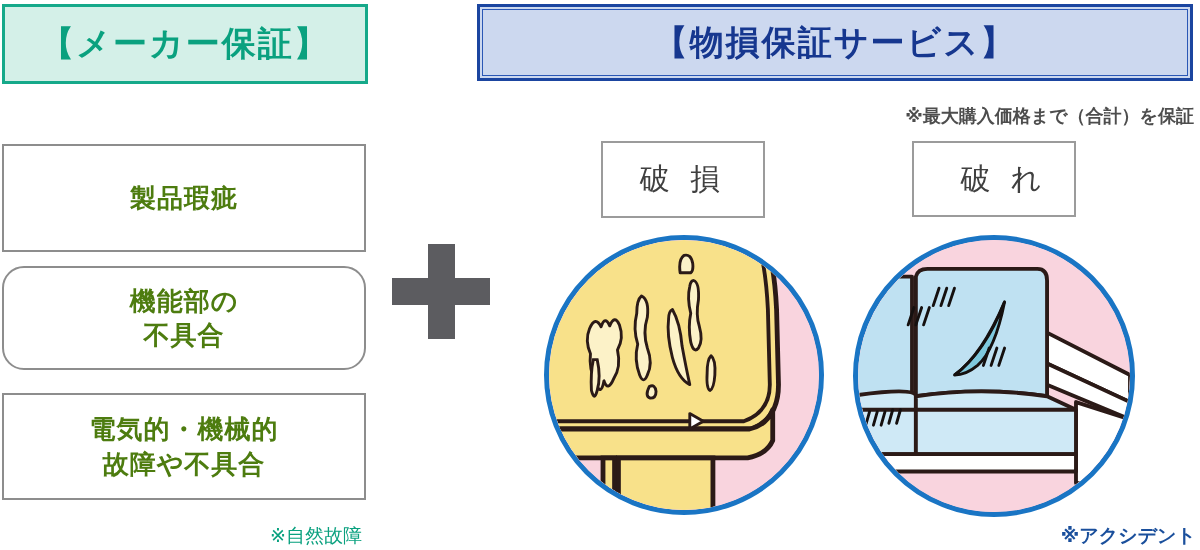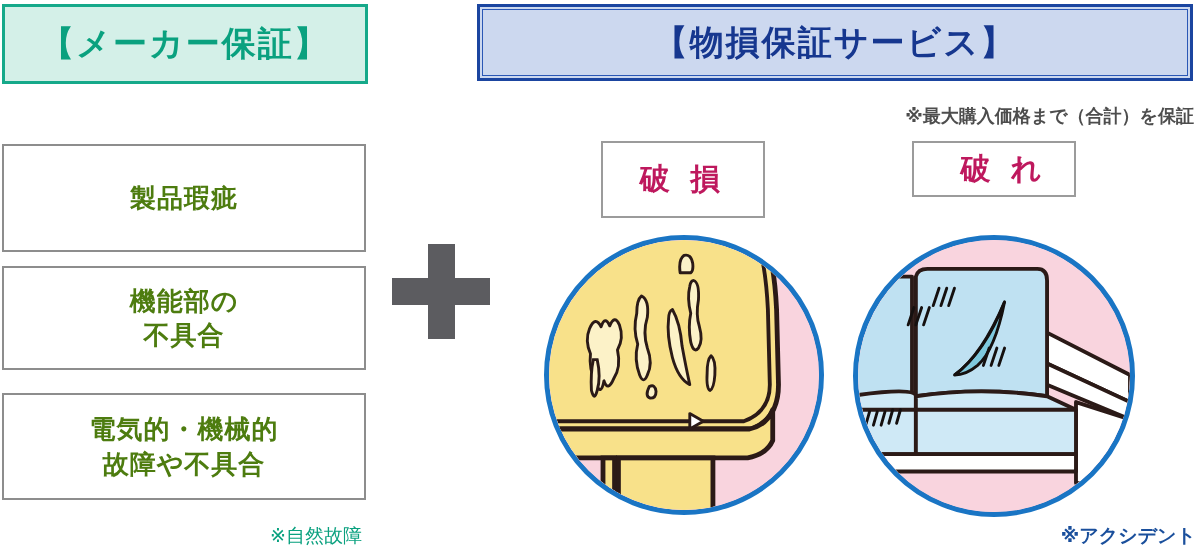--- a/index.html
+++ b/index.html
@@ -41,42 +41,42 @@
   .lbox{
     position:absolute; left:2px; width:364px;
     border:2px solid #8d8d8d; background:#ffffff;
     display:flex; align-items:center; justify-content:center; text-align:center;
   }
   .lbox .t{
     color:#4d7c0f; font-size:26px; font-weight:bold; line-height:1.32;
     letter-spacing:1px;
   }
   #lbox0{ top:144px; height:108px; }
-  #lbox1{ top:266px; height:104px; }
+  #lbox1{ top:266px; height:104px;border-radius:22px; }
   #lbox2{ top:393px; height:107px; }
 
   .note-left{
     position:absolute; right:838px; top:523px;
     color:#0aa17f; font-size:19px; font-weight:normal; white-space:nowrap;
   }
 
   
   .plus{ position:absolute; left:392px; top:244px; width:98px; height:95px; }
   .plus i{ position:absolute; background:#5c5c60; display:block; }
   .plus i.v{ left:36px; top:0; width:27px; height:95px; }
   .plus i.h{ left:0; top:34px; width:98px; height:27px; }
 
   
   .cap{
     position:absolute; border:2px solid #9b9b9b; background:#fff;
     display:flex; align-items:center; justify-content:center;
   }
-  .cap .t{ color:#be185d; font-size:30px; font-weight:bold; letter-spacing:6px; }
+  .cap .t{ color:#404040; font-size:30px; font-weight:normal; letter-spacing:6px; }
   #cap0{ left:601px; top:141px; width:164px; height:77px; }
-  #cap1{ left:912px; top:141px; width:164px; height:56px;padding-left:20px; }
+  #cap1{ left:912px; top:141px; width:164px; height:76px;padding-left:20px; }
 
   
   .circ{
     position:absolute; border-radius:50%;
     border:5px solid #1a75c4; overflow:hidden; background:#f9d4de;
   }
   #circ0{ left:544px; top:235px; width:280px; height:280px; }
   #circ1{ left:853px; top:235px; width:282px; height:282px; }
   .circ svg{ display:block; width:100%; height:100%; }
 

